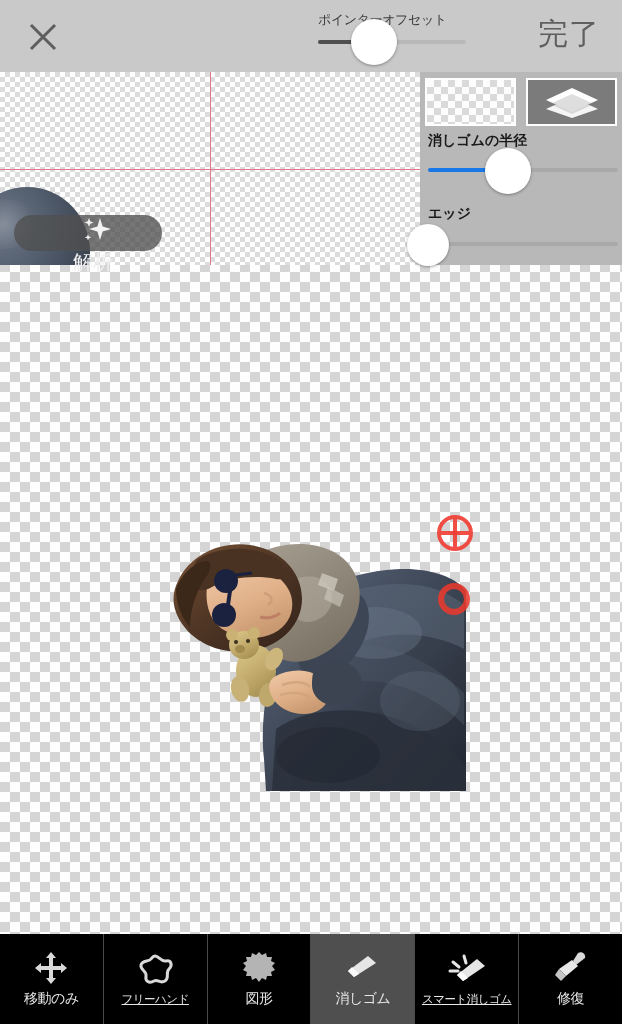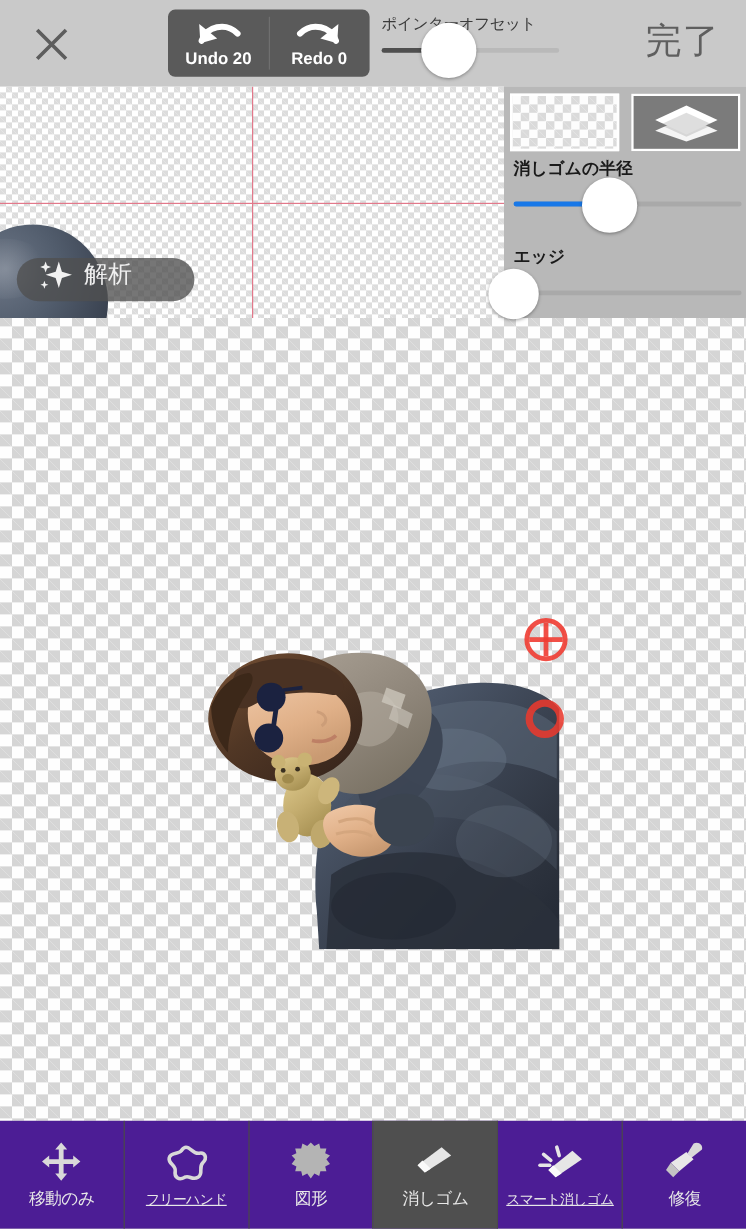--- a/index.html
+++ b/index.html
@@ -201,23 +201,24 @@
     width: 622px; height: 862px;
     z-index: 5;
   }
 
   
   #analyze-btn {
     position: absolute; left: 14px; top: 215px;
     width: 148px; height: 36px;
     background: rgba(80,80,80,0.78);
     border-radius: 26px;
-    display: flex; align-items: flex-start;
+    display: flex; align-items: center;
     cursor: pointer;
     z-index: 25;
+    flex-direction: column;
   }
   #analyze-icon { margin-left: 16px; display:block; }
   #analyze-label {
     color: #f0f0f0; font-size: 20px; margin-left: 10px;
     font-family: "DejaVu Sans", "Liberation Sans", sans-serif;
   }
 
   
   #photo {
     position: absolute; left: 168px; top: 457px;
@@ -248,21 +249,21 @@
     position: absolute; left: 438px; top: 583px;
     width: 32px; height: 32px; z-index: 28;
     border: 6px solid #e8392e; border-radius: 50%;
     opacity: 0.88;
   }
 
   
   #bottombar {
     position: absolute; left: 0; bottom: 0;
     width: 622px; height: 90px;
-    background: #4c1d95;
+    background: #000000;
     display: flex;
     z-index: 40;
   }
   .tool {
     flex: 1 1 0;
     height: 90px;
     display: flex; flex-direction: column;
     align-items: center; justify-content: center;
     cursor: pointer;
     position: relative;
@@ -463,40 +464,20 @@
   <div id="topbar">
 
     <div id="close-btn">
       <span>
         <svg width="34" height="34" viewBox="0 0 34 34" xmlns="http://www.w3.org/2000/svg">
           <path d="M5 5 L29 29 M29 5 L5 29" stroke="#5d5d5d" stroke-width="3" fill="none"></path>
         </svg>
       </span>
     </div>
 
-    <div id="undoredo">
-      <div class="ur-half">
-        <span class="ur-icon">
-          <svg width="40" height="24" viewBox="0 0 40 24" xmlns="http://www.w3.org/2000/svg">
-            <path d="M6 18 C 10 6, 26 2, 36 12" stroke="#ffffff" stroke-width="5" fill="none" stroke-linecap="round"></path>
-            <path d="M4 4 L5 20 L19 16 Z" fill="#ffffff"></path>
-          </svg>
-        </span>
-        <span class="ur-label">Undo 20</span>
-      </div>
-      <div class="ur-half">
-        <span class="ur-icon">
-          <svg width="40" height="24" viewBox="0 0 40 24" xmlns="http://www.w3.org/2000/svg">
-            <path d="M34 18 C 30 6, 14 2, 4 12" stroke="#ffffff" stroke-width="5" fill="none" stroke-linecap="round"></path>
-            <path d="M36 4 L35 20 L21 16 Z" fill="#ffffff"></path>
-          </svg>
-        </span>
-        <span class="ur-label">Redo 0</span>
-      </div>
-    </div>
 
     <div id="pointer-offset">
       <div id="pointer-offset-label">ポインターオフセット</div>
       <div class="slider-track" id="po-track">
         <div class="slider-fill" id="po-fill" style="width: 38%; background: rgb(79, 79, 79);"></div>
       </div>
       <div class="slider-thumb" id="po-thumb" style="left: 33.24px;"></div>
     </div>
 
     <div id="done-btn">完了</div>

